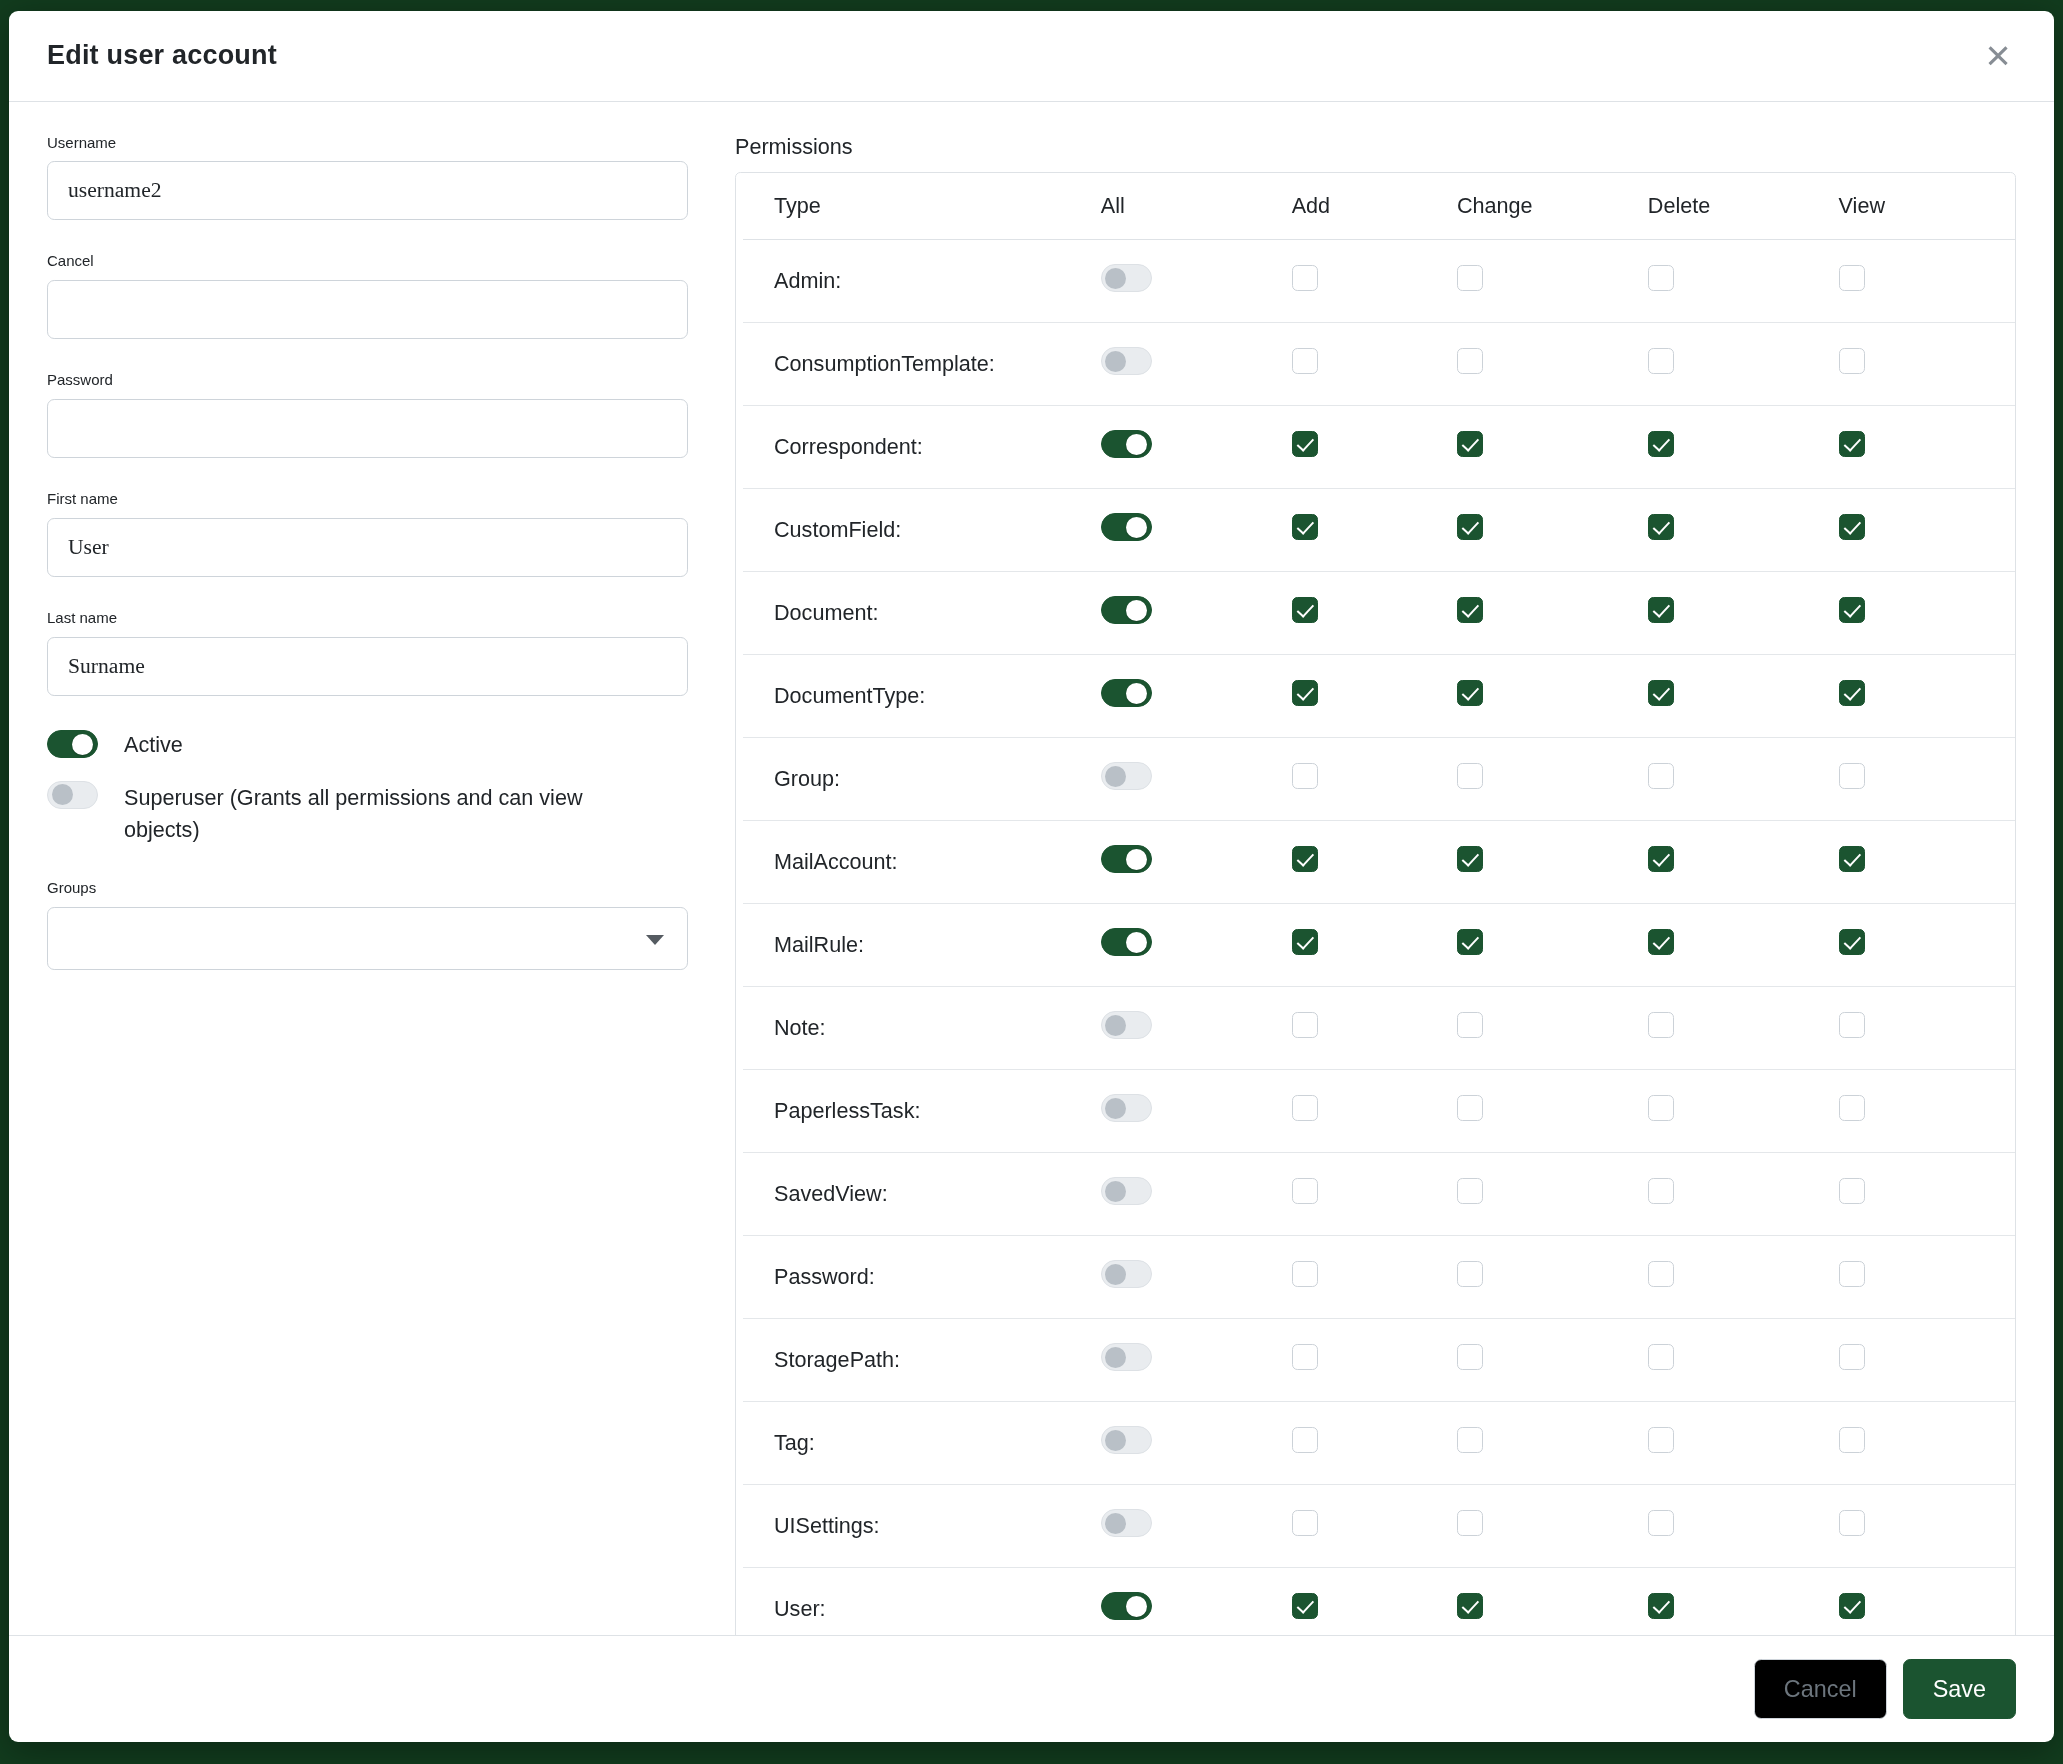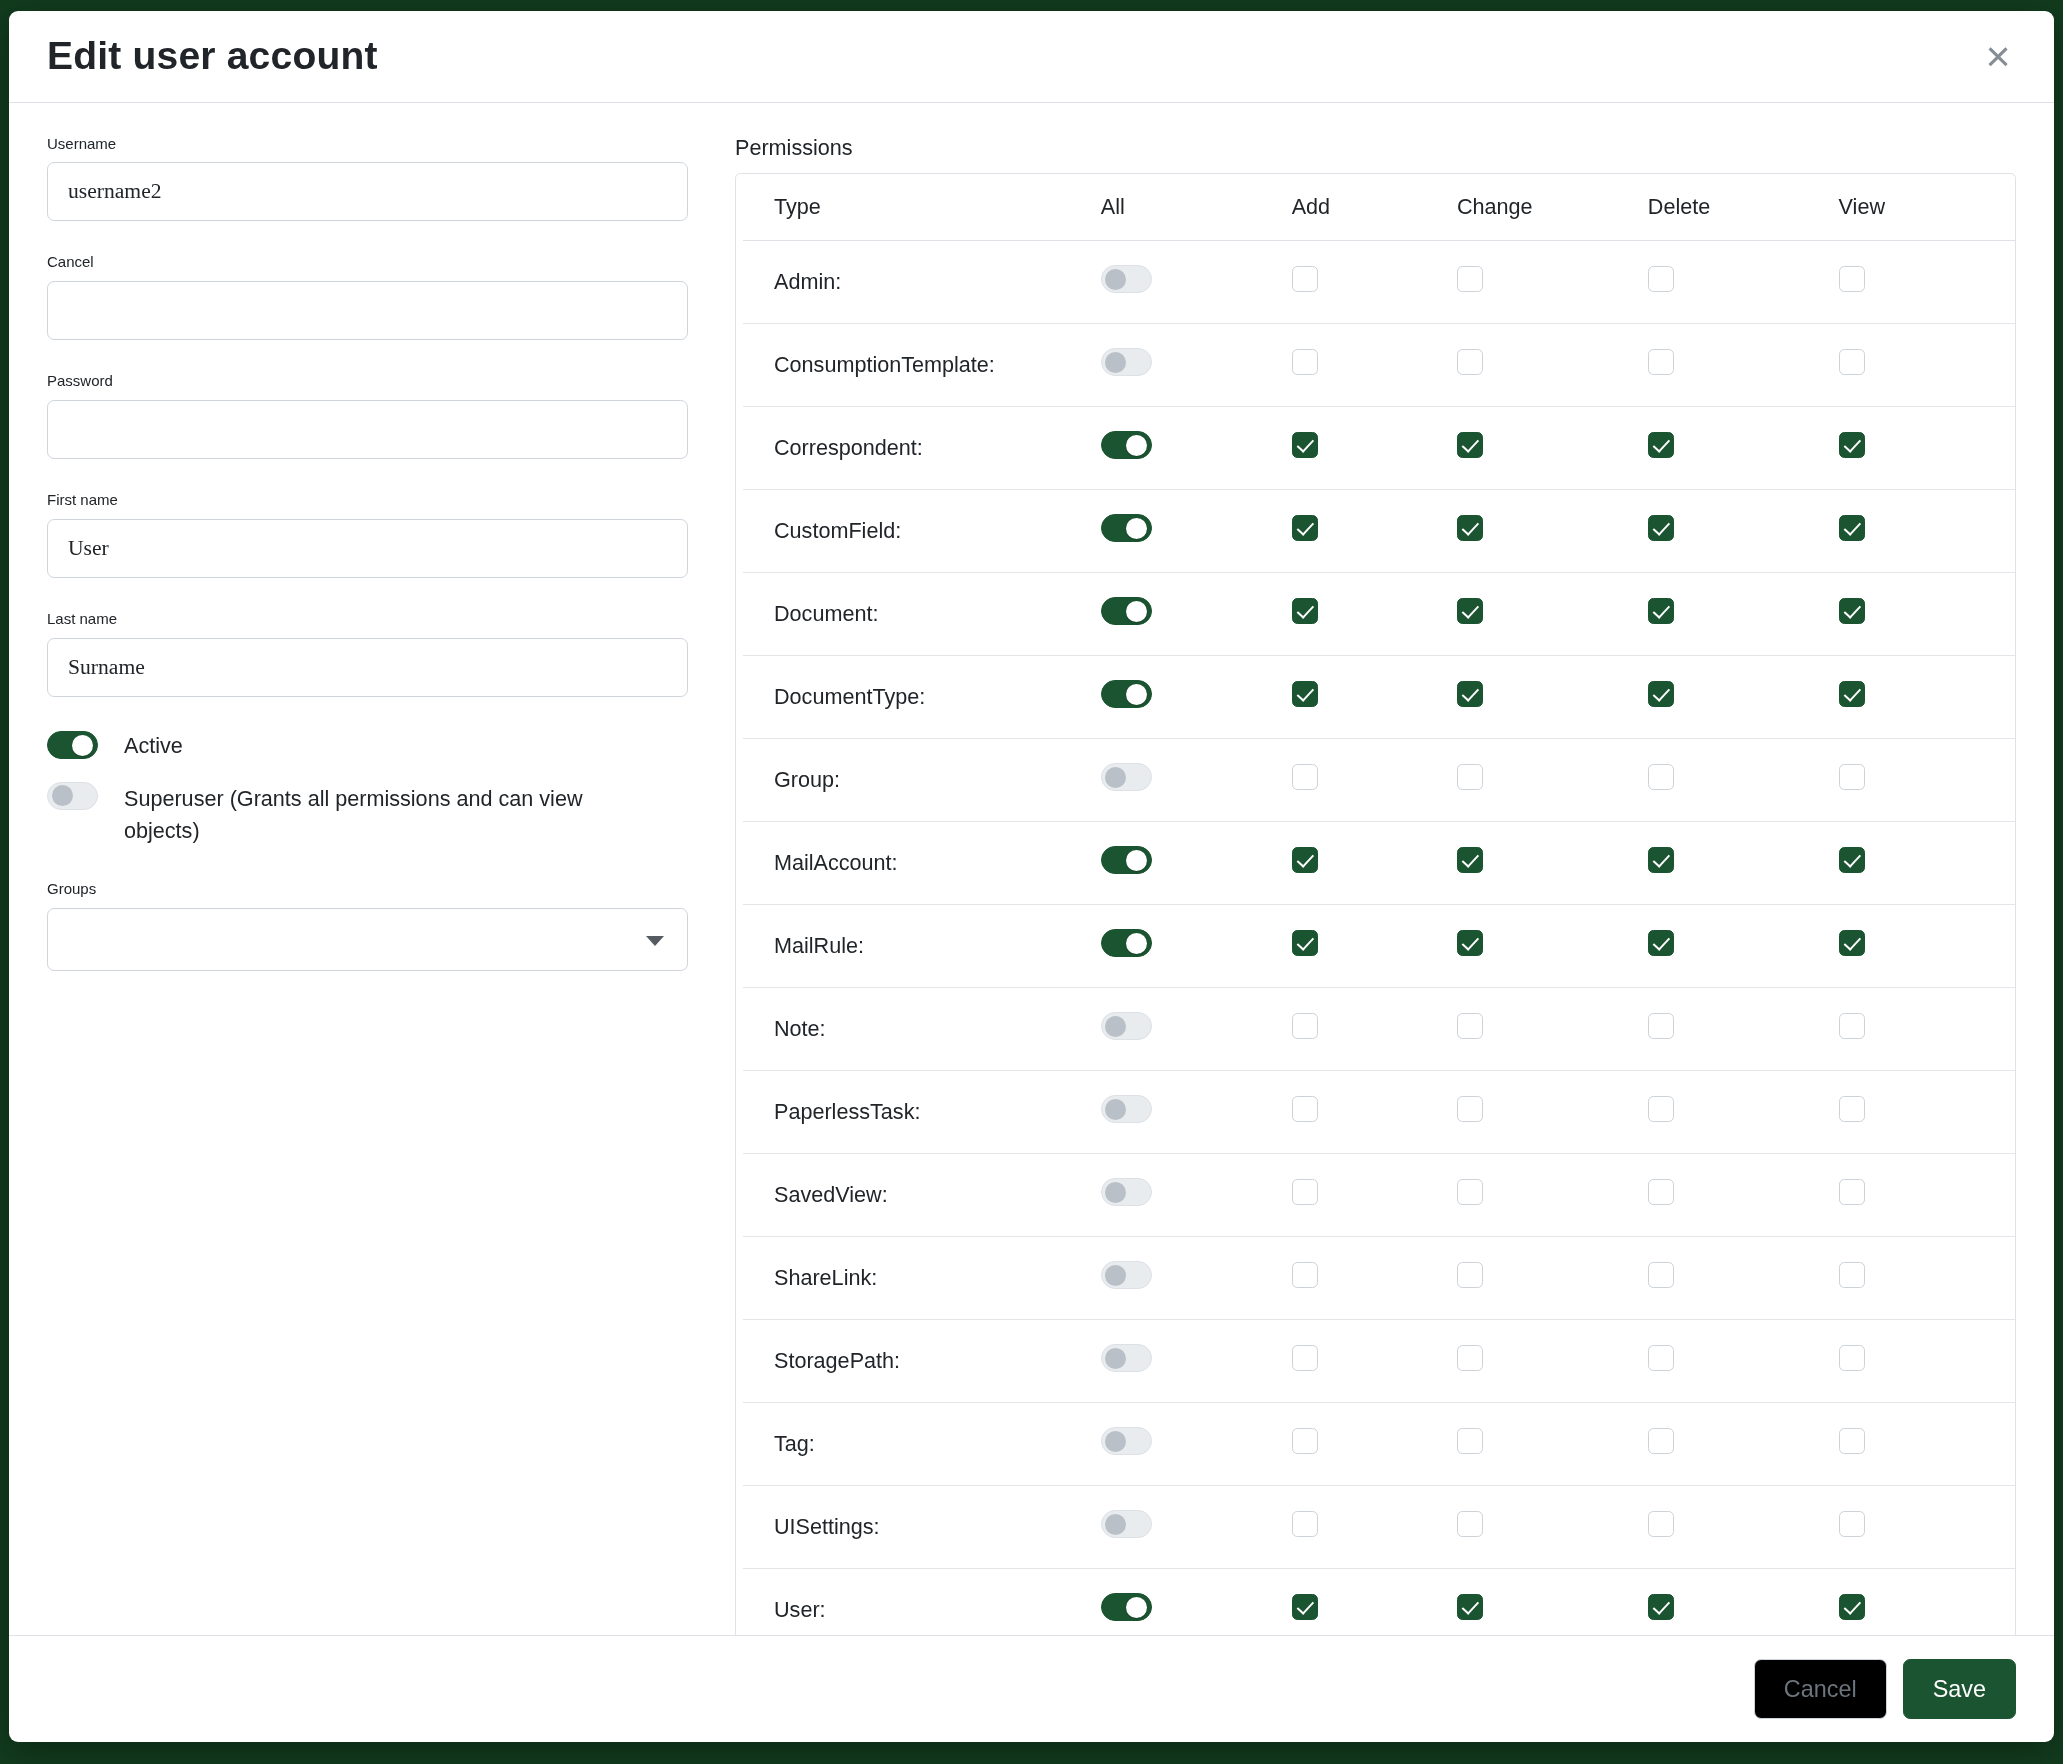--- a/index.html
+++ b/index.html
@@ -32,21 +32,21 @@
   }
   .modal-header {
     display: flex;
     align-items: center;
     justify-content: space-between;
     padding: 23.4px 38px;
     border-bottom: 0.9px solid var(--border);
     flex: 0 0 auto;
   }
   .modal-title {
-    font-size: 39px;
+    font-size: 27px;
     font-weight: 600;
     letter-spacing: 0.2px;
   }
   .close-btn {
     background: none; border: none; cursor: pointer;
     font-size: 43px; line-height: 1;
     color: #878d94;
     padding: 0 5.4px;
     font-family: "Liberation Sans", sans-serif;
   }
@@ -370,21 +370,21 @@
   </tr>
               <tr>
     <td><span>SavedView:</span></td>
     <td><span class="toggle" data-state="off"></span></td>
     <td><span class="checkbox" data-state="off"></span></td>
     <td><span class="checkbox" data-state="off"></span></td>
     <td><span class="checkbox" data-state="off"></span></td>
     <td><span class="checkbox" data-state="off"></span></td>
   </tr>
               <tr>
-    <td><span>ShareLink:</span></td>
+    <td><span>Password:</span></td>
     <td><span class="toggle" data-state="off"></span></td>
     <td><span class="checkbox" data-state="off"></span></td>
     <td><span class="checkbox" data-state="off"></span></td>
     <td><span class="checkbox" data-state="off"></span></td>
     <td><span class="checkbox" data-state="off"></span></td>
   </tr>
               <tr>
     <td><span>StoragePath:</span></td>
     <td><span class="toggle" data-state="off"></span></td>
     <td><span class="checkbox" data-state="off"></span></td>

